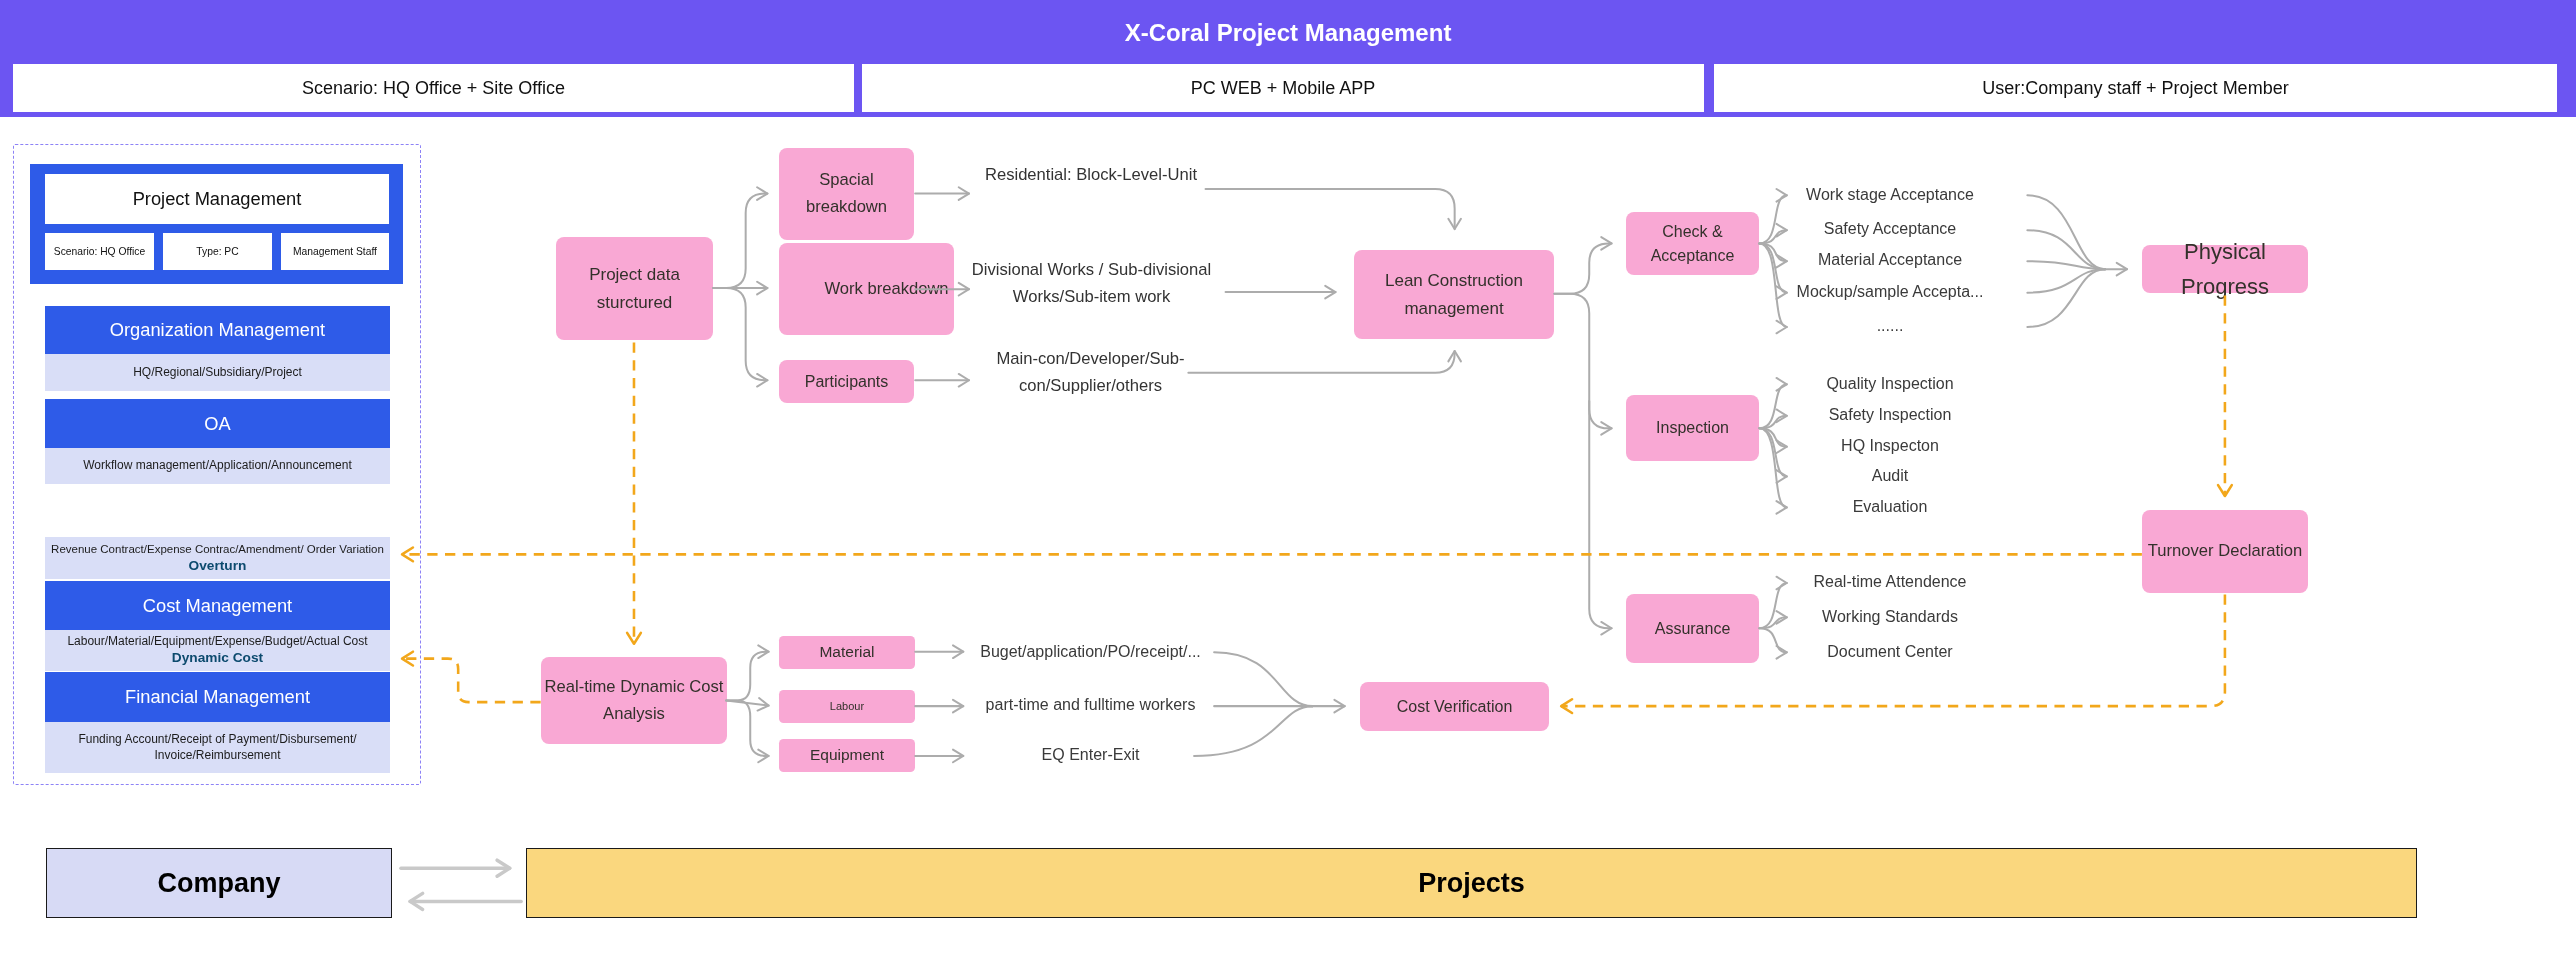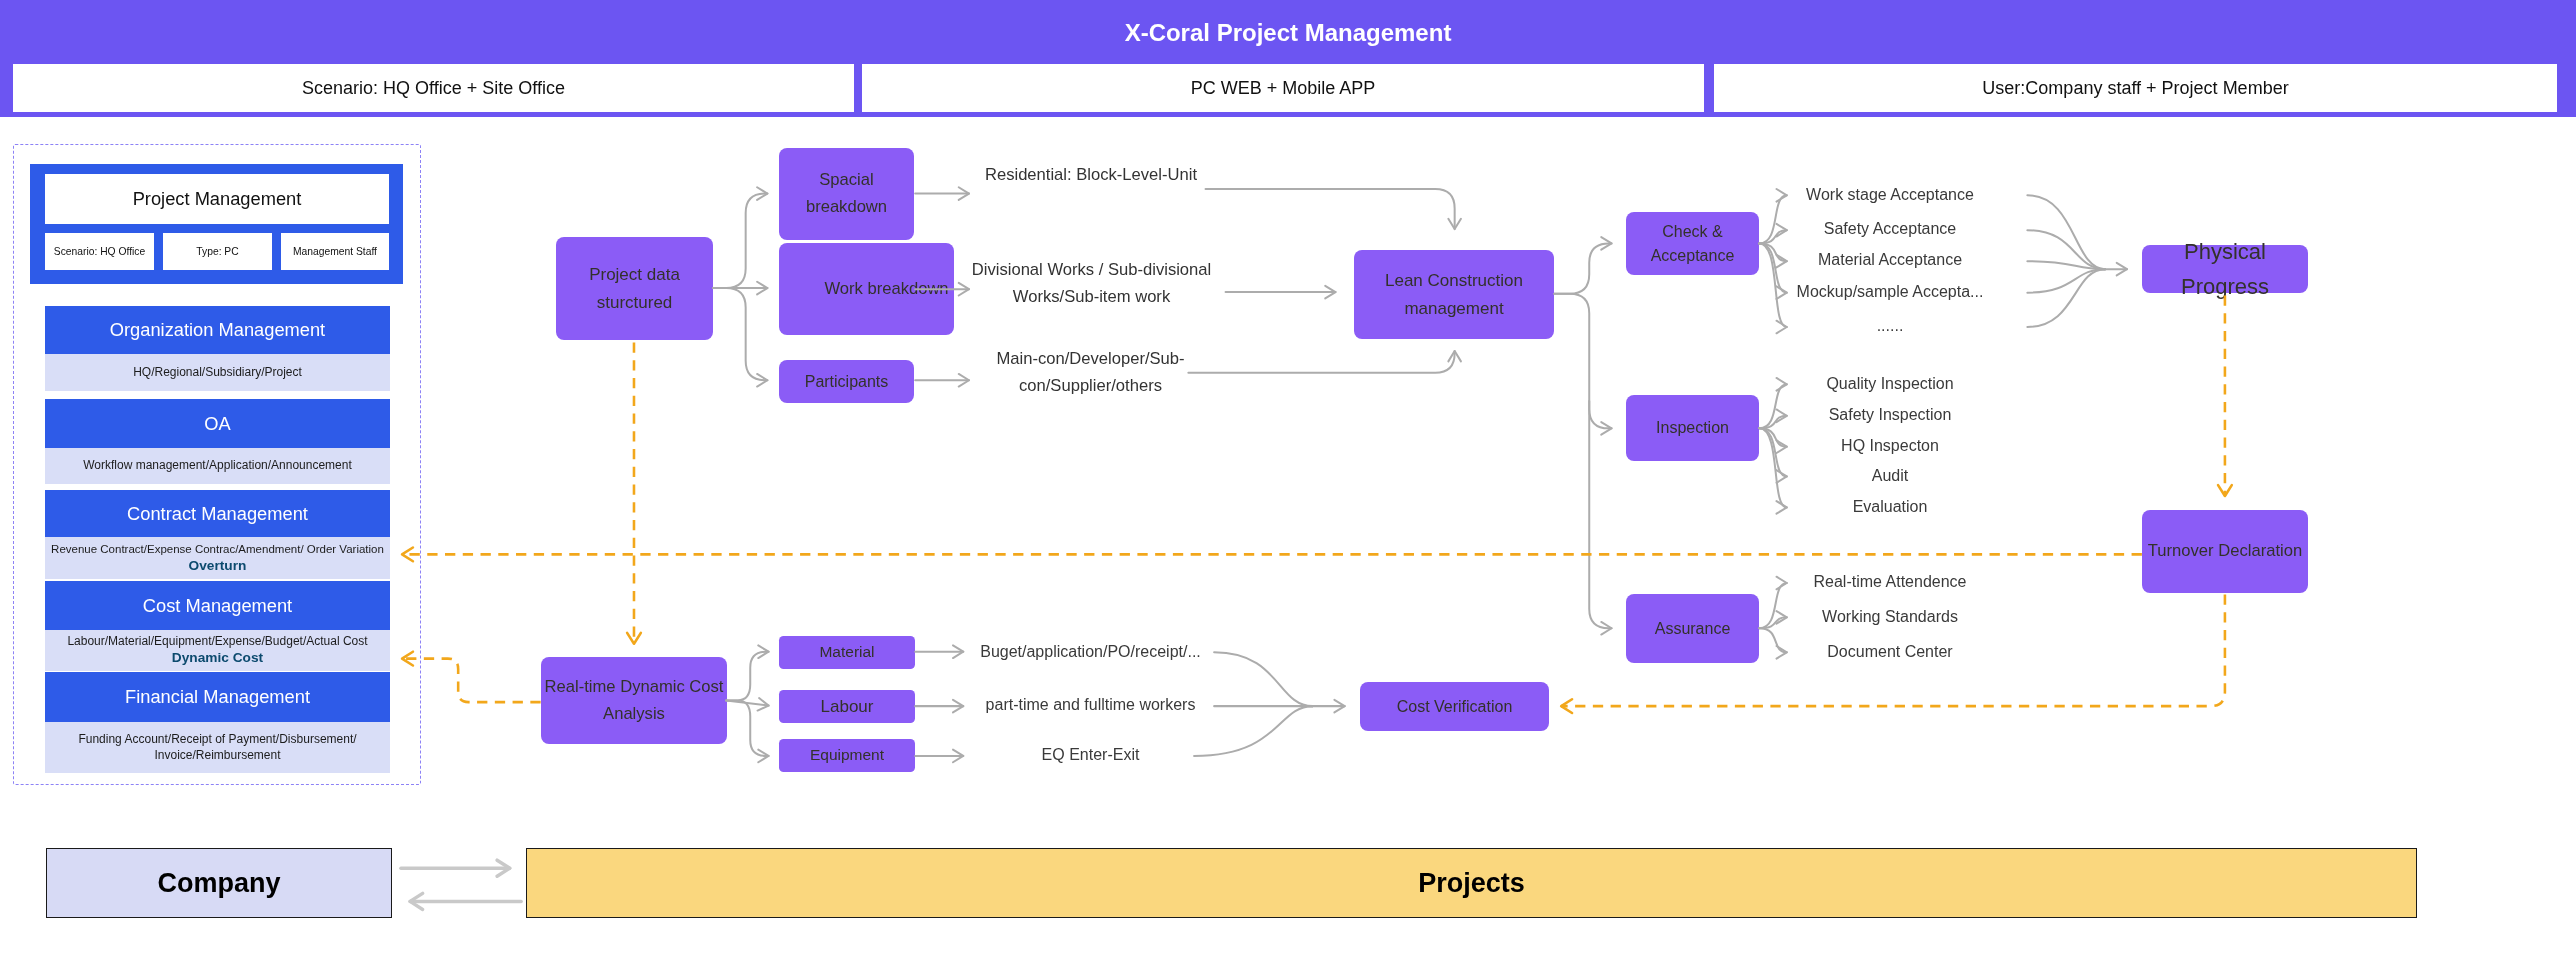--- a/index.html
+++ b/index.html
@@ -23,21 +23,21 @@
          align-items:center;justify-content:center;font-size:10.3px;color:#111;}
   .modbar{position:absolute;left:45px;width:345px;background:#2E5BE8;color:#ffffff;
           display:flex;align-items:center;justify-content:center;font-size:18.3px;}
   .modsub{position:absolute;left:45px;width:345px;background:#D9DEF7;color:#1c1c1c;
           display:flex;flex-direction:column;align-items:center;justify-content:center;
           text-align:center;font-size:12px;line-height:1.3;}
   .modsub .hl{color:#0c4a6e;font-weight:bold;font-size:13.7px;}
   .tight{font-size:11.5px;}
 
   
-  .ybox{position:absolute;background:#8b5cf6;border-radius:8px;display:flex;align-items:center;
+  .ybox{position:absolute;background:#f9a8d4;border-radius:8px;display:flex;align-items:center;
         justify-content:center;text-align:center;color:#33312b;line-height:1.6;}
   .lbl{position:absolute;text-align:center;color:#333333;font-size:16.6px;line-height:1.6;}
   .item{position:absolute;text-align:center;color:#3a3a3a;font-size:16px;}
 
   
   .bigbox{position:absolute;top:848px;height:70px;display:flex;align-items:center;
           justify-content:center;font-size:27px;font-weight:bold;color:#000;
           border:1.7px solid #1a1a1a;box-sizing:border-box;}
   .company{background:#D7DAF5;}
   .projects{background:#FAD77E;}
@@ -65,21 +65,20 @@
   <div class="modbar" style="top:306px;height:48px;">Organization Management</div>
   <div class="modsub" style="top:354px;height:37px;">
       <span>HQ/Regional/Subsidiary/Project</span>
     </div>
 
   <div class="modbar" style="top:399px;height:49px;">OA</div>
   <div class="modsub" style="top:448px;height:36px;">
       <span>Workflow management/Application/Announcement</span>
     </div>
 
-  <div class="modbar" style="top:490px;height:48px;">Contract Management</div>
   <div class="modsub" style="top:537px;height:42px;">
       <span class="tight">Revenue Contract/Expense Contrac/Amendment/ Order Variation</span>
       <span class="hl">Overturn</span>
     </div>
 
   <div class="modbar" style="top:581px;height:49px;">Cost Management</div>
   <div class="modsub" style="top:630px;height:41px;">
       <span>Labour/Material/Equipment/Expense/Budget/Actual Cost</span>
       <span class="hl">Dynamic Cost</span>
     </div>
@@ -94,21 +93,21 @@
   <div class="ybox" style="left:779px;top:243px;width:135px;height:92px;font-size:16.6px;padding-left:40px;">Work breakdown</div>
   <div class="ybox" style="left:779px;top:360px;width:135px;height:43px;font-size:16px;">Participants</div>
   <div class="ybox" style="left:1354px;top:250px;width:200px;height:89px;font-size:17px;">Lean Construction management</div>
   <div class="ybox" style="left:1626px;top:212px;width:133px;height:63px;font-size:16px;line-height:1.45;">Check &amp; Acceptance</div>
   <div class="ybox" style="left:1626px;top:395px;width:133px;height:66px;font-size:16px;">Inspection</div>
   <div class="ybox" style="left:1626px;top:594px;width:133px;height:69px;font-size:16px;">Assurance</div>
   <div class="ybox" style="left:2142px;top:245px;width:166px;height:48px;font-size:22px;">Physical Progress</div>
   <div class="ybox" style="left:2142px;top:510px;width:166px;height:83px;font-size:16.6px;line-height:1.5;">Turnover Declaration</div>
   <div class="ybox" style="left:541px;top:657px;width:186px;height:87px;font-size:16.6px;">Real-time Dynamic Cost Analysis</div>
   <div class="ybox" style="left:779px;top:636px;width:136px;height:33px;font-size:15.5px;border-radius:4.6px;">Material</div>
-  <div class="ybox" style="left:779px;top:690px;width:136px;height:33px;font-size:17px;border-radius:4.6px;">Labour</div>
+  <div class="ybox" style="left:779px;top:690px;width:136px;height:33px;font-size:11px;border-radius:4.6px;">Labour</div>
   <div class="ybox" style="left:779px;top:739px;width:136px;height:33px;font-size:15.5px;border-radius:4.6px;">Equipment</div>
   <div class="ybox" style="left:1360px;top:682px;width:189px;height:49px;font-size:16px;">Cost Verification</div>
 
   <div class="lbl" style="left:982px;top:162px;width:218px;">Residential: Block-Level-Unit</div>
   <div class="lbl" style="left:931px;top:257px;width:321px;">Divisional Works / Sub-divisional Works/Sub-item work</div>
   <div class="lbl" style="left:976px;top:346px;width:229px;">Main-con/Developer/Sub-con/Supplier/others</div>
 
   <div class="item" style="left:1764px;top:186px;width:252px;">Work stage Acceptance</div>
   <div class="item" style="left:1764px;top:220px;width:252px;">Safety Acceptance</div>
   <div class="item" style="left:1764px;top:251px;width:252px;">Material Acceptance</div>

